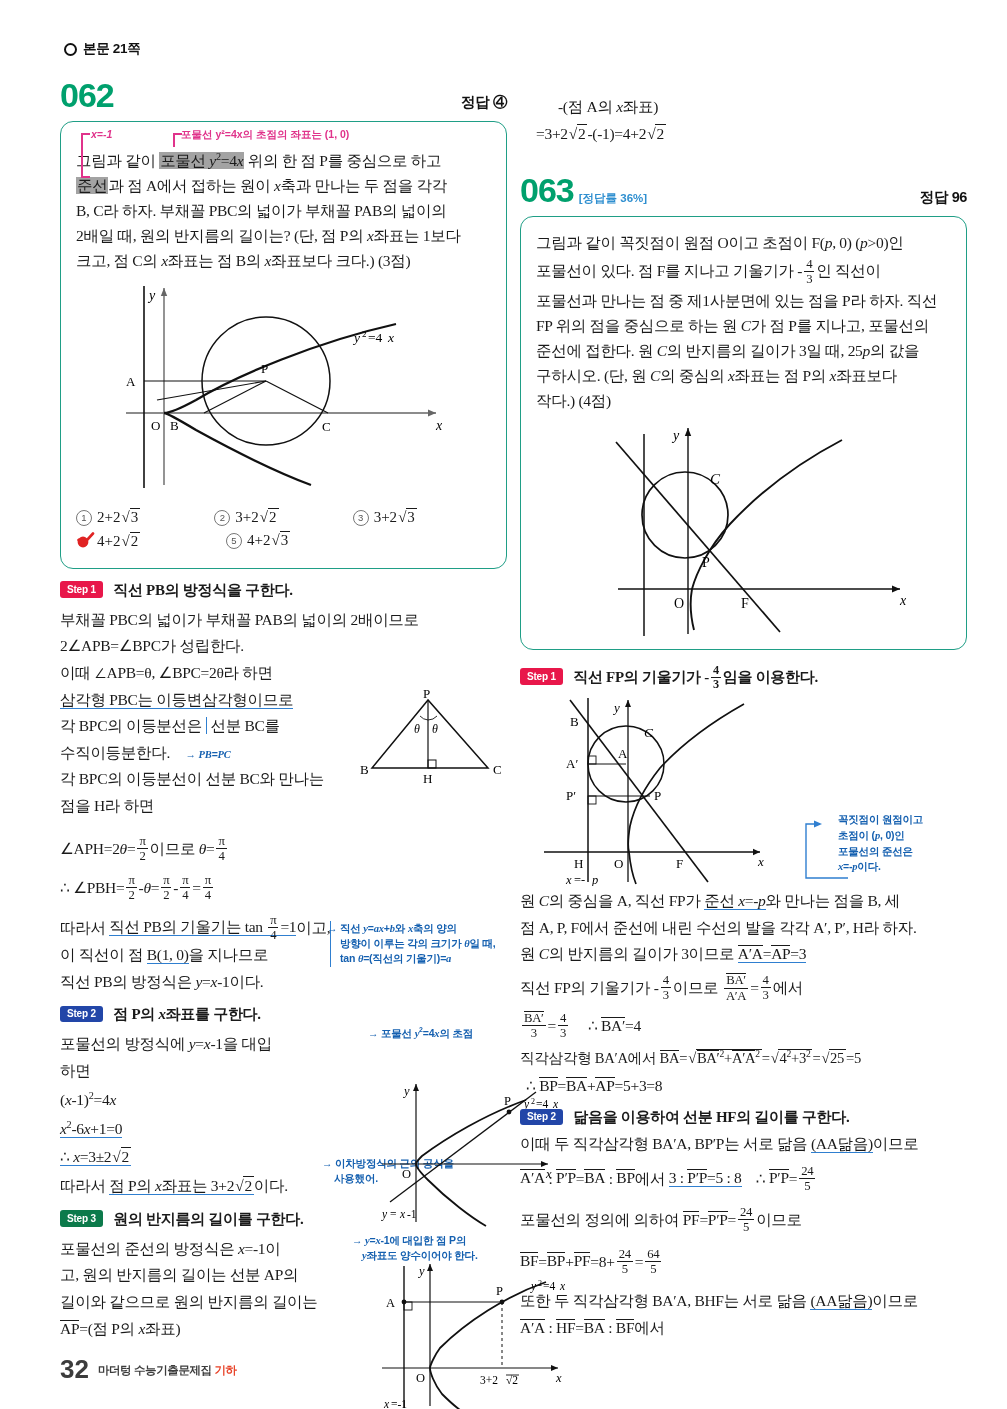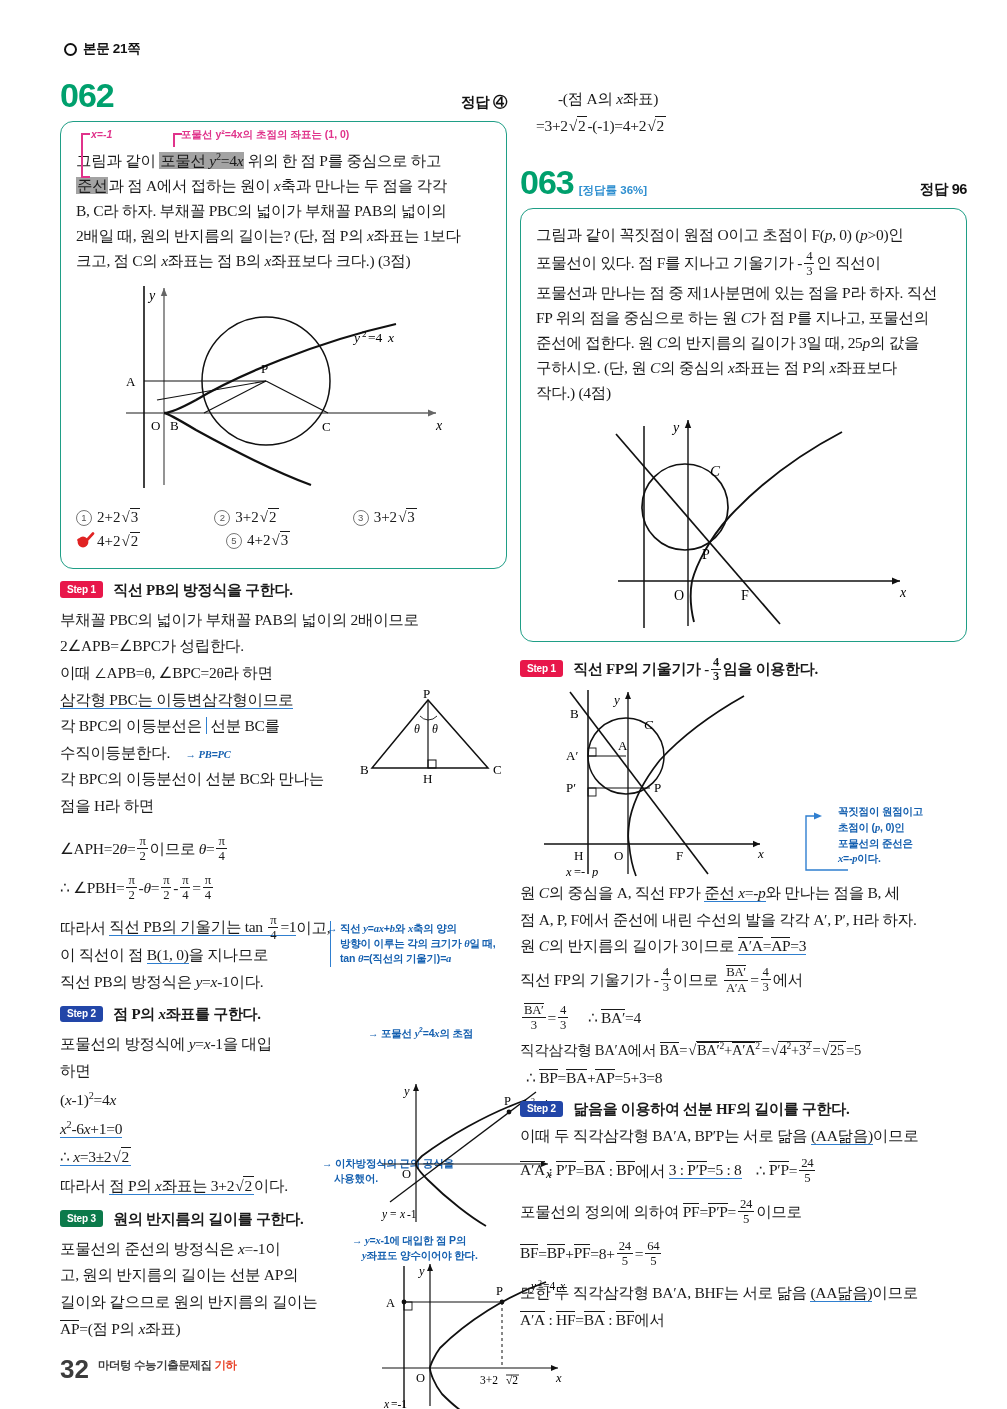--- a/index.html
+++ b/index.html
@@ -69,21 +69,21 @@
   .frac .d{display:block;padding:0 2px;}
   .rad{display:inline-block;position:relative;padding-left:1px;}
   .rad .rv{border-top:1.1px solid #1a1a1a;padding:0 2px 0 1px;}
   .ovl{border-top:1.2px solid #1a1a1a;padding-top:0px;display:inline-block;line-height:1.05;}
   sup.sm{font-size:.66em;vertical-align:super;}
 
   .fig{position:absolute;}
   .figlbl{font-family:"Liberation Serif",serif;font-size:13px;}
 
   
-  .foot{position:absolute;left:60px;bottom:28px;display:flex;gap:9px;margin-top:28px;}
+  .foot{position:absolute;left:60px;bottom:28px;display:flex;align-items:flex-end;gap:9px;margin-top:28px;}
   .foot-num{font-family:"Liberation Sans",sans-serif;font-size:26px;font-weight:bold;color:#3c3c3c;line-height:.9;}
   .foot-txt{font-family:"Liberation Sans",sans-serif;font-size:11.5px;font-weight:bold;color:#3c3c3c;letter-spacing:-.4px;padding-bottom:3px;}
   .foot-em{color:#e8442a;}
 </style>
 </head>
 <body>
 
 <div class="page">
 
   <div class="hdr">
@@ -310,21 +310,21 @@
         <text x="130" y="128" font-family="Liberation Serif, serif" font-size="11.5">√2</text>
         <line x1="130" y1="119" x2="143" y2="119" stroke="#111" stroke-width="0.9"></line>
         <text x="8" y="152" font-family="Liberation Serif, serif" font-size="11.5" font-style="italic">x</text>
         <text x="15" y="152" font-family="Liberation Serif, serif" font-size="11.5">=-1</text>
       </svg>
     </div>
   </div>
 
   <div class="col col-right" style="top:78px;">
 
-    <div class="bt" style="margin-top:8px;padding-left:38px;">
+    <div class="bt" style="margin-top:16px;padding-left:38px;">
       <div>-(점 A의 <i class="v">x</i>좌표)</div>
       <div style="margin-left:-22px;">=3+2<span class="rad">√<span class="rv">2</span></span>-(-1)=4+2<span class="rad">√<span class="rv">2</span></span></div>
     </div>
 
     <div class="qrow" style="margin-top:26px;">
       <div style="display:flex;align-items:baseline;">
         <div class="qnum">063</div>
         <div class="qrate">[정답률 36%]</div>
       </div>
       <div class="qans">정답 96</div>

